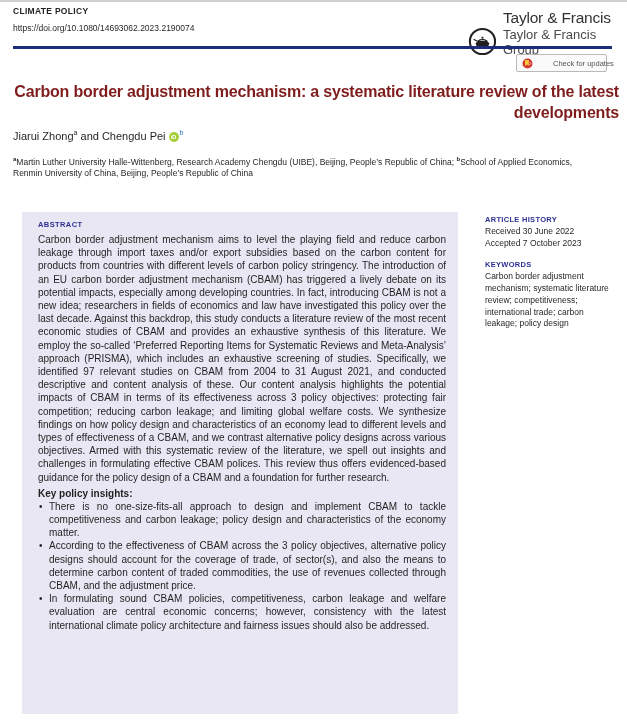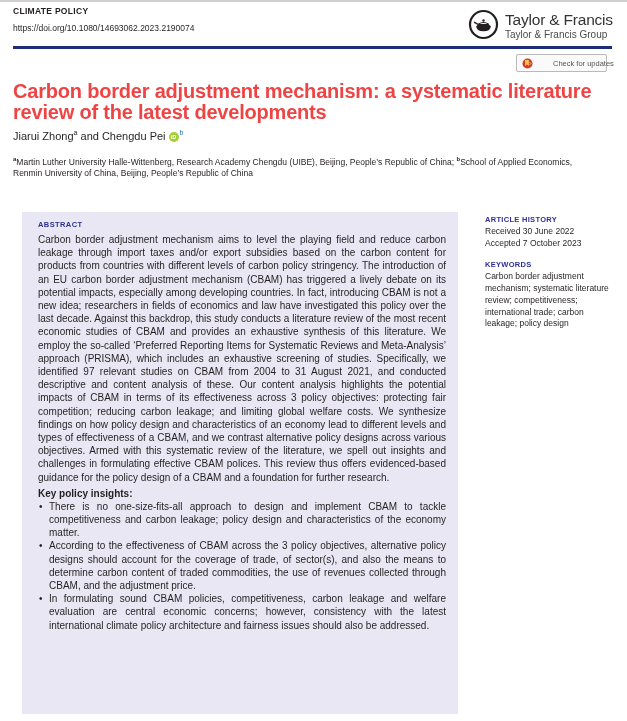--- a/index.html
+++ b/index.html
@@ -20,40 +20,40 @@
     font-size: 8.5px; font-weight: bold; letter-spacing: 0.3px; color: #231f20;
   }
   .doi {
     position: absolute; left: 13px; top: 21px;
     font-size: 8.5px; color: #231f20; text-decoration: none;
   }
   .logo { position: absolute; left: 468px; top: 7px; display: flex; align-items: flex-end; }
   .logo-circle { width: 31px; height: 31px; }
   .logo-text { margin-left: 6px; }
   .logo-main { font-size: 15.5px; font-weight: 500; letter-spacing: -0.2px; color: #333333; line-height: 17px; }
-  .logo-sub { font-size: 10px; color: #4a4a4a; margin-top: 1px; }
+  .logo-sub { font-size: 13px; color: #4a4a4a; margin-top: 1px; }
   .rule {
     position: absolute; left: 13px; top: 44px;
     width: 599px; height: 3px; background: #1c2d7b;
   }
   .check-badge {
     position: absolute; left: 516px; top: 52px;
     width: 91px; height: 18px;
     background: #fafafa; border: 1px solid #b9b9b9; border-radius: 2px;
     display: flex; align-items: center; gap: 20px; padding: 0 5px;
     cursor: pointer;
   }
   .check-badge .cm-icon { width: 11px; height: 11px; flex: 0 0 auto; }
   .check-badge .cm-label { font-size: 7.5px; color: #555555; white-space: nowrap; }
 
   
   .title {
     position: absolute; left: 13px; top: 79px; width: 606px;
-    font-size: 20px; font-weight: bold; letter-spacing: -0.2px;
-    line-height: 21px; color: #ef4444;
+    font-size: 16px; font-weight: bold; letter-spacing: -0.2px;
+    line-height: 21px; color: #7f1d1d; text-align: right;
   }
   .authors {
     position: absolute; left: 13px; top: 127px;
     font-size: 11px; font-weight: 500; color: #231f20;
   }
   .authors sup { font-size: 7px; }
   .sup-link { color: #1f74c0; }
   .orcid {
     display: inline-block; width: 10px; height: 10px; border-radius: 50%;
     background: #a6ce39; color: #ffffff; font-size: 5.5px; font-weight: bold;

